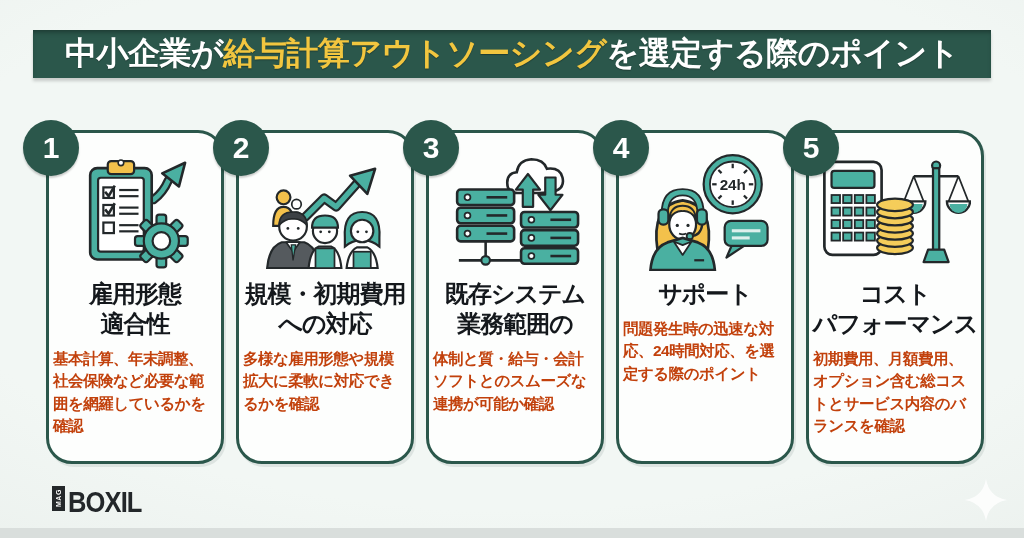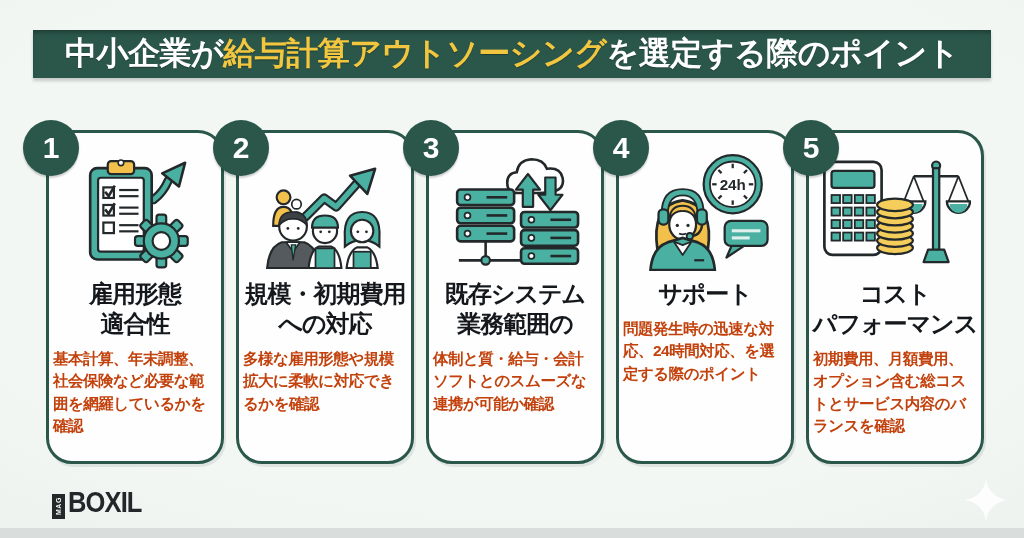--- a/index.html
+++ b/index.html
@@ -24,21 +24,21 @@
   .num{position:absolute;left:-26px;top:-13px;width:56px;height:56px;border-radius:50%;
     background:#2b574b;color:#ffffff;font-size:30px;font-weight:bold;
     display:flex;align-items:center;justify-content:center;box-shadow:0 2px 2px rgba(0,0,0,.2);}
   .icon{height:118px;display:flex;align-items:center;justify-content:center;text-decoration:underline;}
   .title{margin-top:8px;text-align:center;font-size:24px;line-height:1.25;font-weight:bold;
     color:#14181c;letter-spacing:-1px;}
   .desc{margin:9px 4px 0;font-size:15.5px;line-height:1.45;font-weight:bold;color:#c2410c;
     letter-spacing:-0.5px;text-align:left;}
 
   
-  .logo{position:absolute;left:52px;top:486px;display:flex;align-items:flex-end;}
+  .logo{position:absolute;left:52px;top:486px;display:flex;align-items:flex-start;}
   .logo .mag{background:#24282a;color:#fff;width:13px;height:25px;display:flex;align-items:center;justify-content:center;
     font-size:7px;font-weight:bold;letter-spacing:.5px;writing-mode:vertical-rl;transform:rotate(180deg);}
   .logo .boxil{margin-left:3px;font-size:29px;font-weight:bold;color:#23272a;letter-spacing:-1px;
     transform:scaleX(.88);transform-origin:left center;}
   .sparkle{position:absolute;right:16px;bottom:12px;opacity:.85;}
 </style>
 </head>
 <body>
 
 <div class="canvas">

